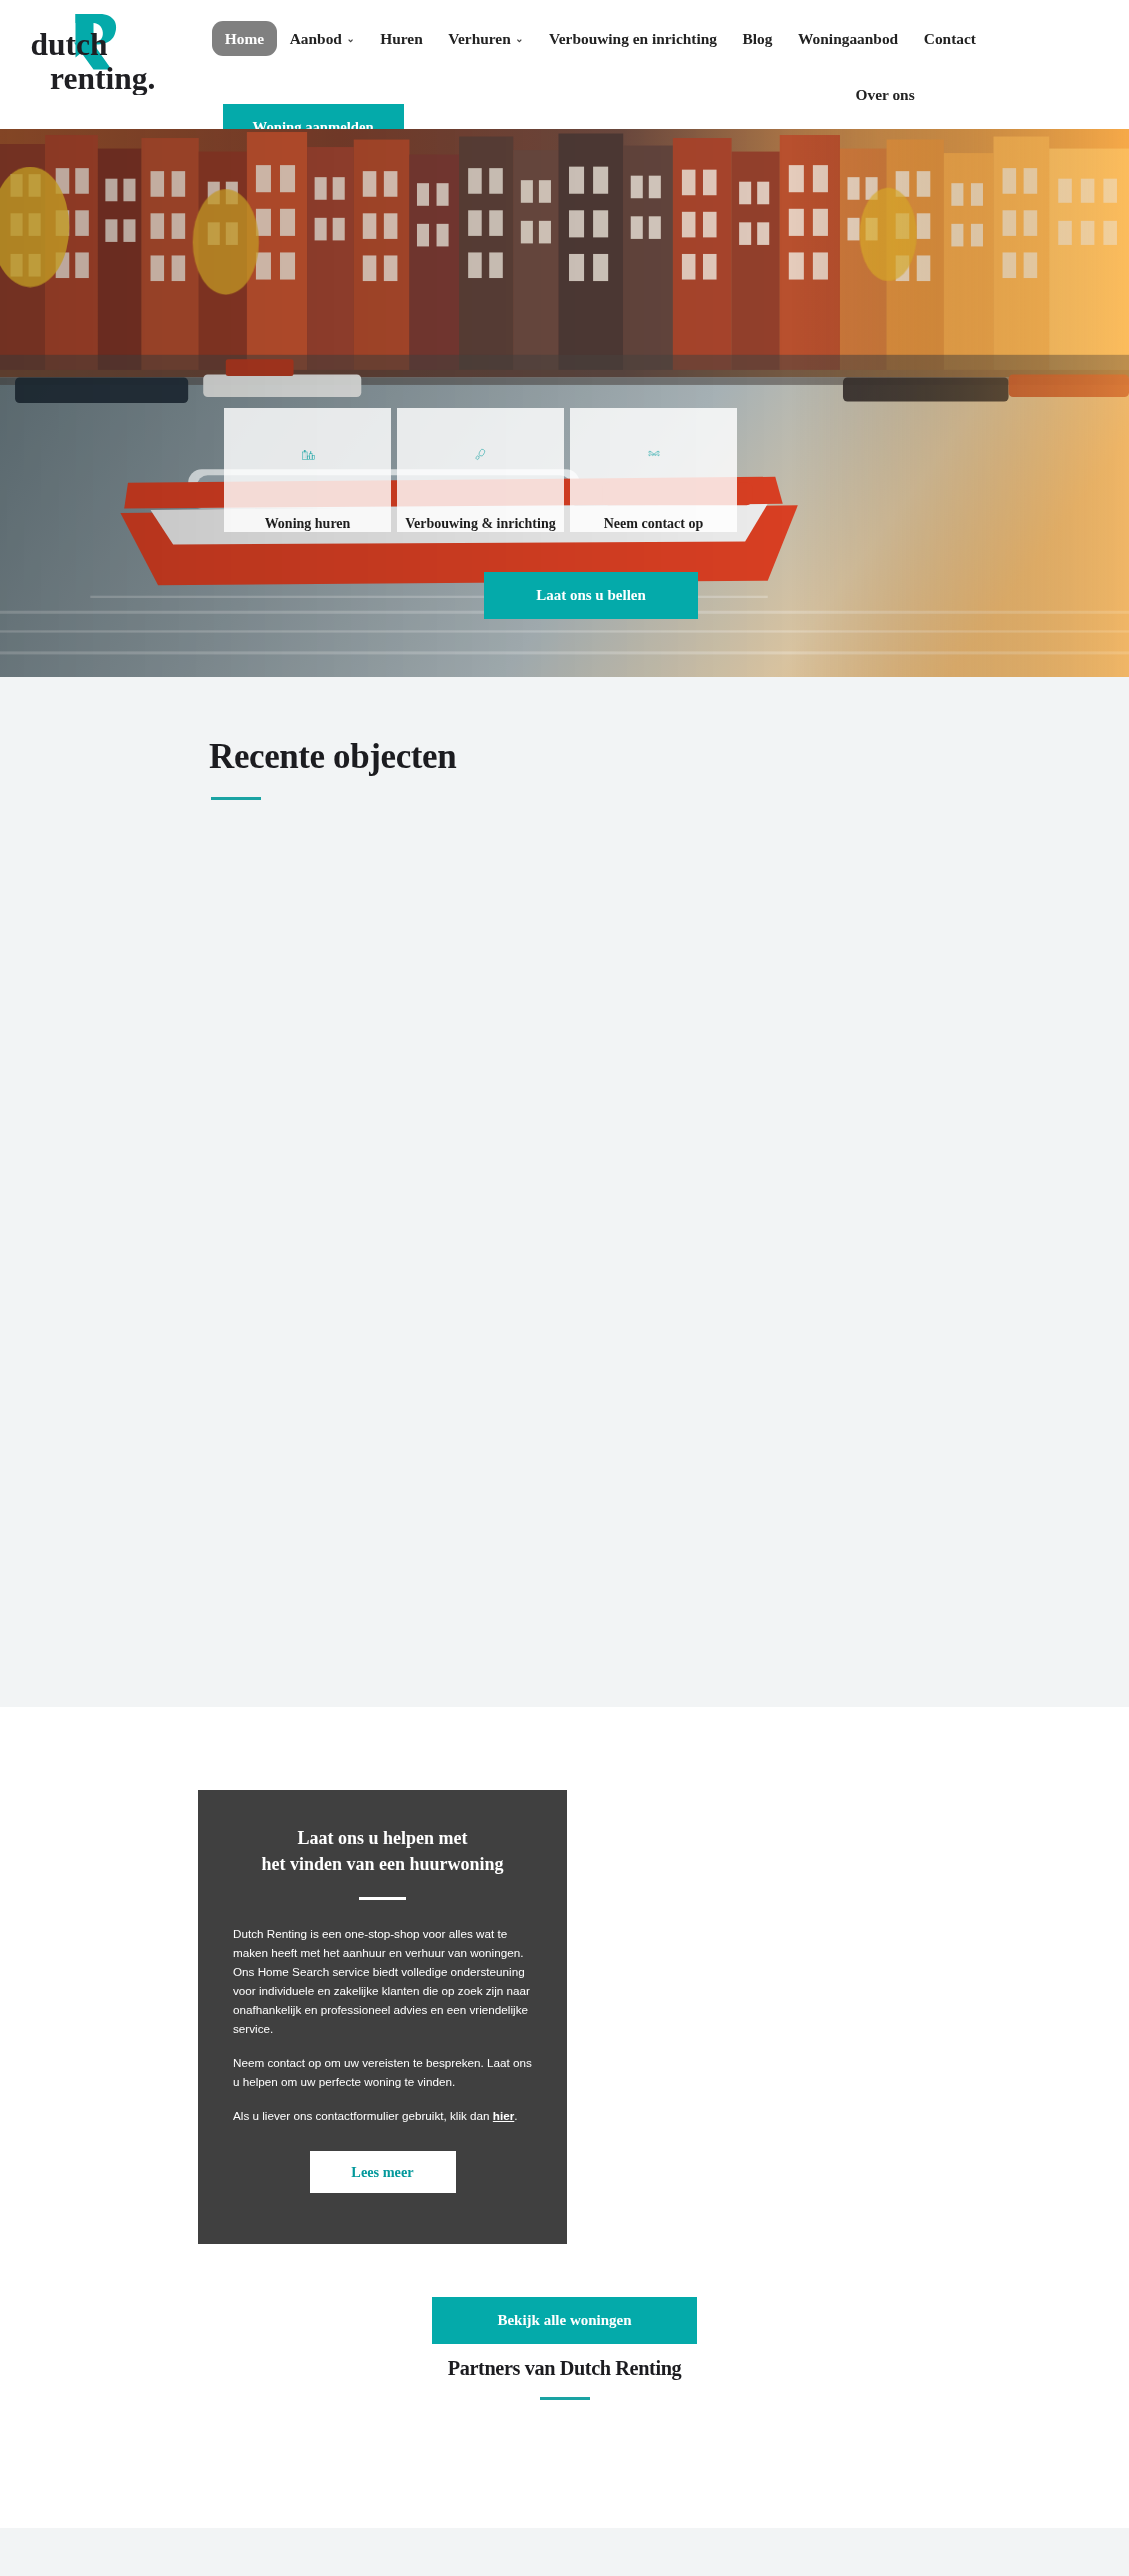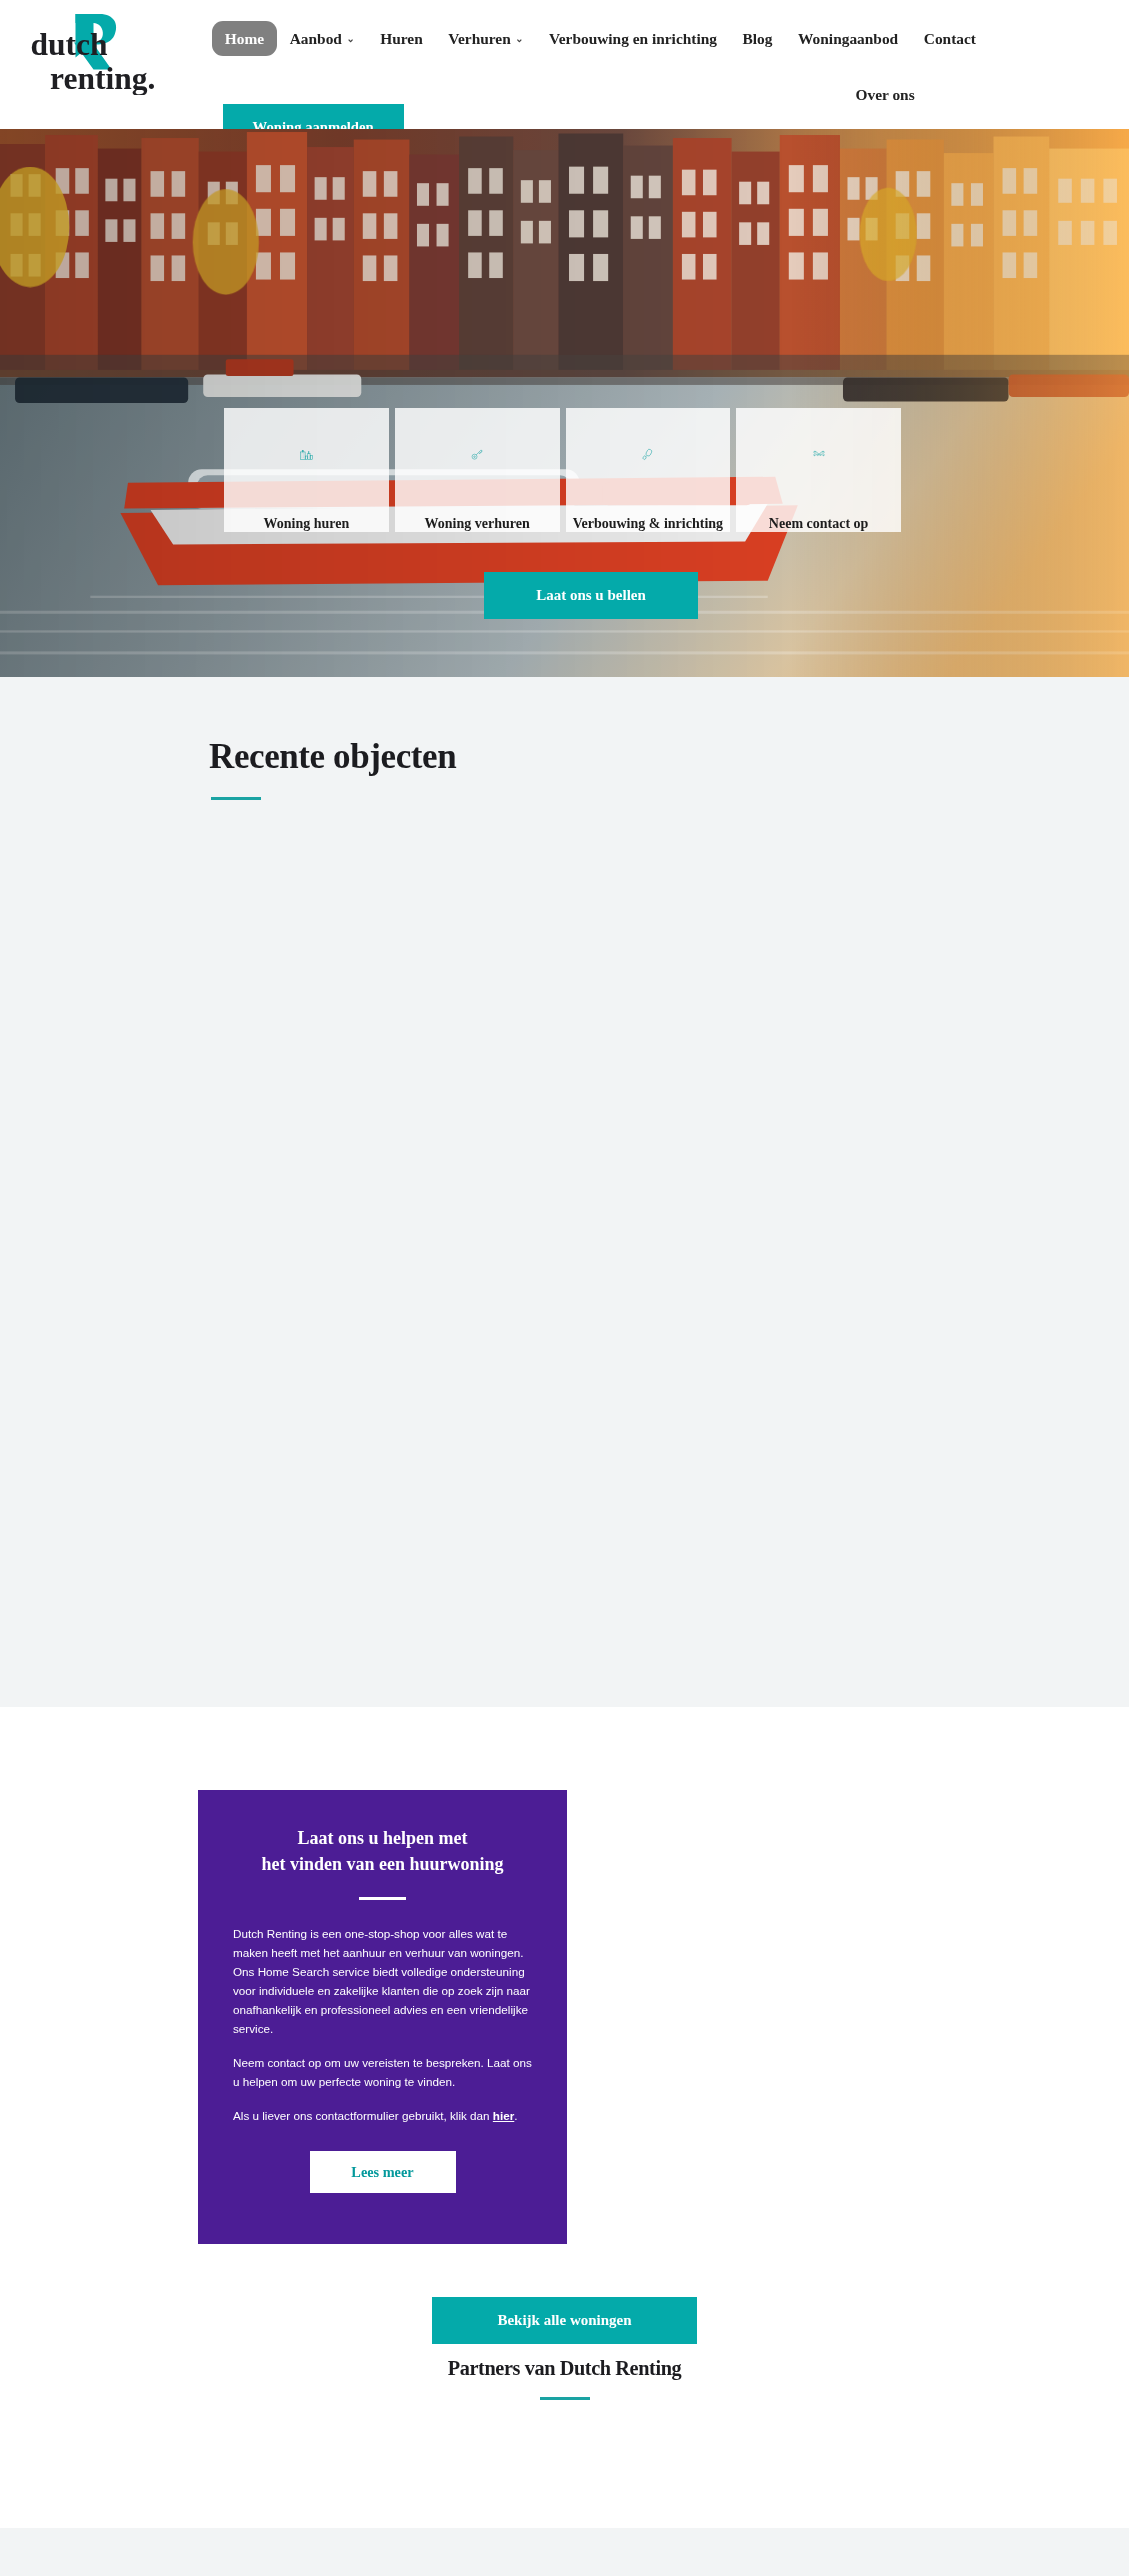--- a/index.html
+++ b/index.html
@@ -186,21 +186,21 @@
 
   
   .help-section {
     width: 1129px;
     background: #ffffff;
     padding: 83px 0 90px 0;
   }
   .help-card {
     width: 369px;
     margin-left: 198px;
-    background: #4c1d95;
+    background: #404040;
     padding: 36px 35px 39px 35px;
     color: #ffffff;
   }
   .help-title {
     font-family: "Liberation Serif", serif;
     font-weight: bold;
     font-size: 18px;
     text-align: center;
     line-height: 1.42;
   }
@@ -504,28 +504,20 @@
             <line x1="19" y1="35" x2="21" y2="35"></line>
           <line x1="13" y1="41" x2="15" y2="41"></line>
             <line x1="19" y1="41" x2="21" y2="41"></line>
           <line x1="13" y1="47" x2="15" y2="47"></line>
             <line x1="19" y1="47" x2="21" y2="47"></line>
         </g>
       </svg>
       <div class="svc-label">Woning huren</div>
     </div>
 
-    <div class="svc-card">
-      <svg class="svc-icon" viewBox="0 0 64 64" fill="none" stroke="#11A1A1" stroke-width="2.2">
-        <circle cx="21" cy="43" r="11"></circle>
-        <circle cx="21" cy="43" r="3.4"></circle>
-        <path d="M28.5 35 L48 15 L54 15 L54 21 L50 21 L50 25 L45 25 L45 29 L40 29"></path>
-      </svg>
-      <div class="svc-label">Woning verhuren</div>
-    </div>
 
     <div class="svc-card">
       <svg class="svc-icon" viewBox="0 0 64 64" fill="none" stroke="#11A1A1" stroke-width="2.2">
         <rect x="26" y="10" width="20" height="30" rx="9" transform="rotate(28 36 25)"></rect>
         <rect x="11" y="40" width="12" height="15" rx="5" transform="rotate(28 17 47)"></rect>
         <path d="M27 38 L22 42"></path>
       </svg>
       <div class="svc-label">Verbouwing &amp; inrichting</div>
     </div>
 

